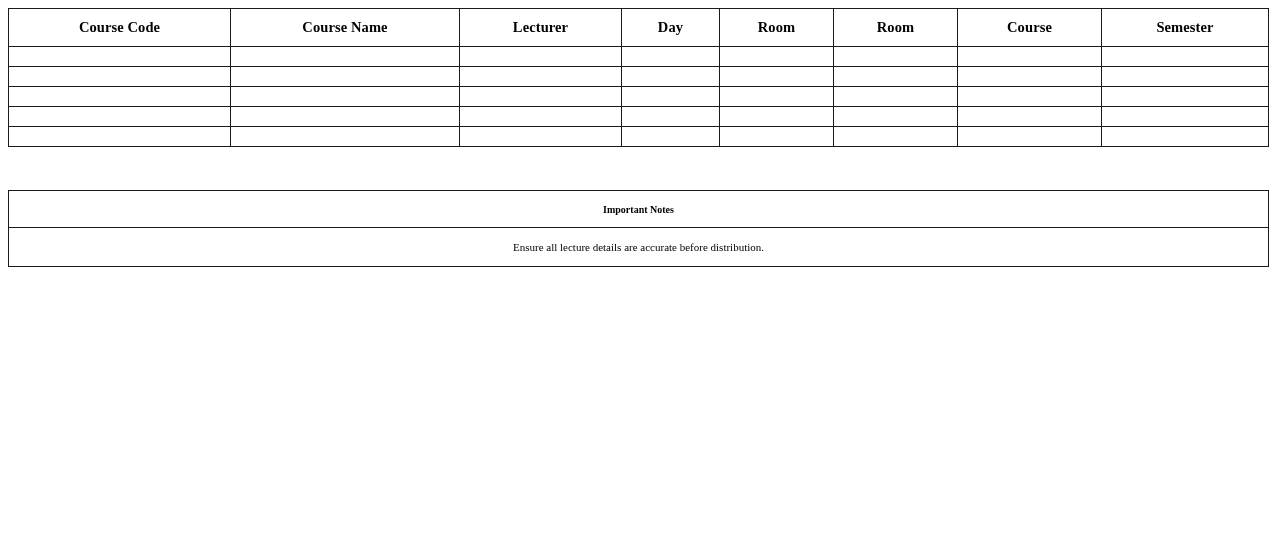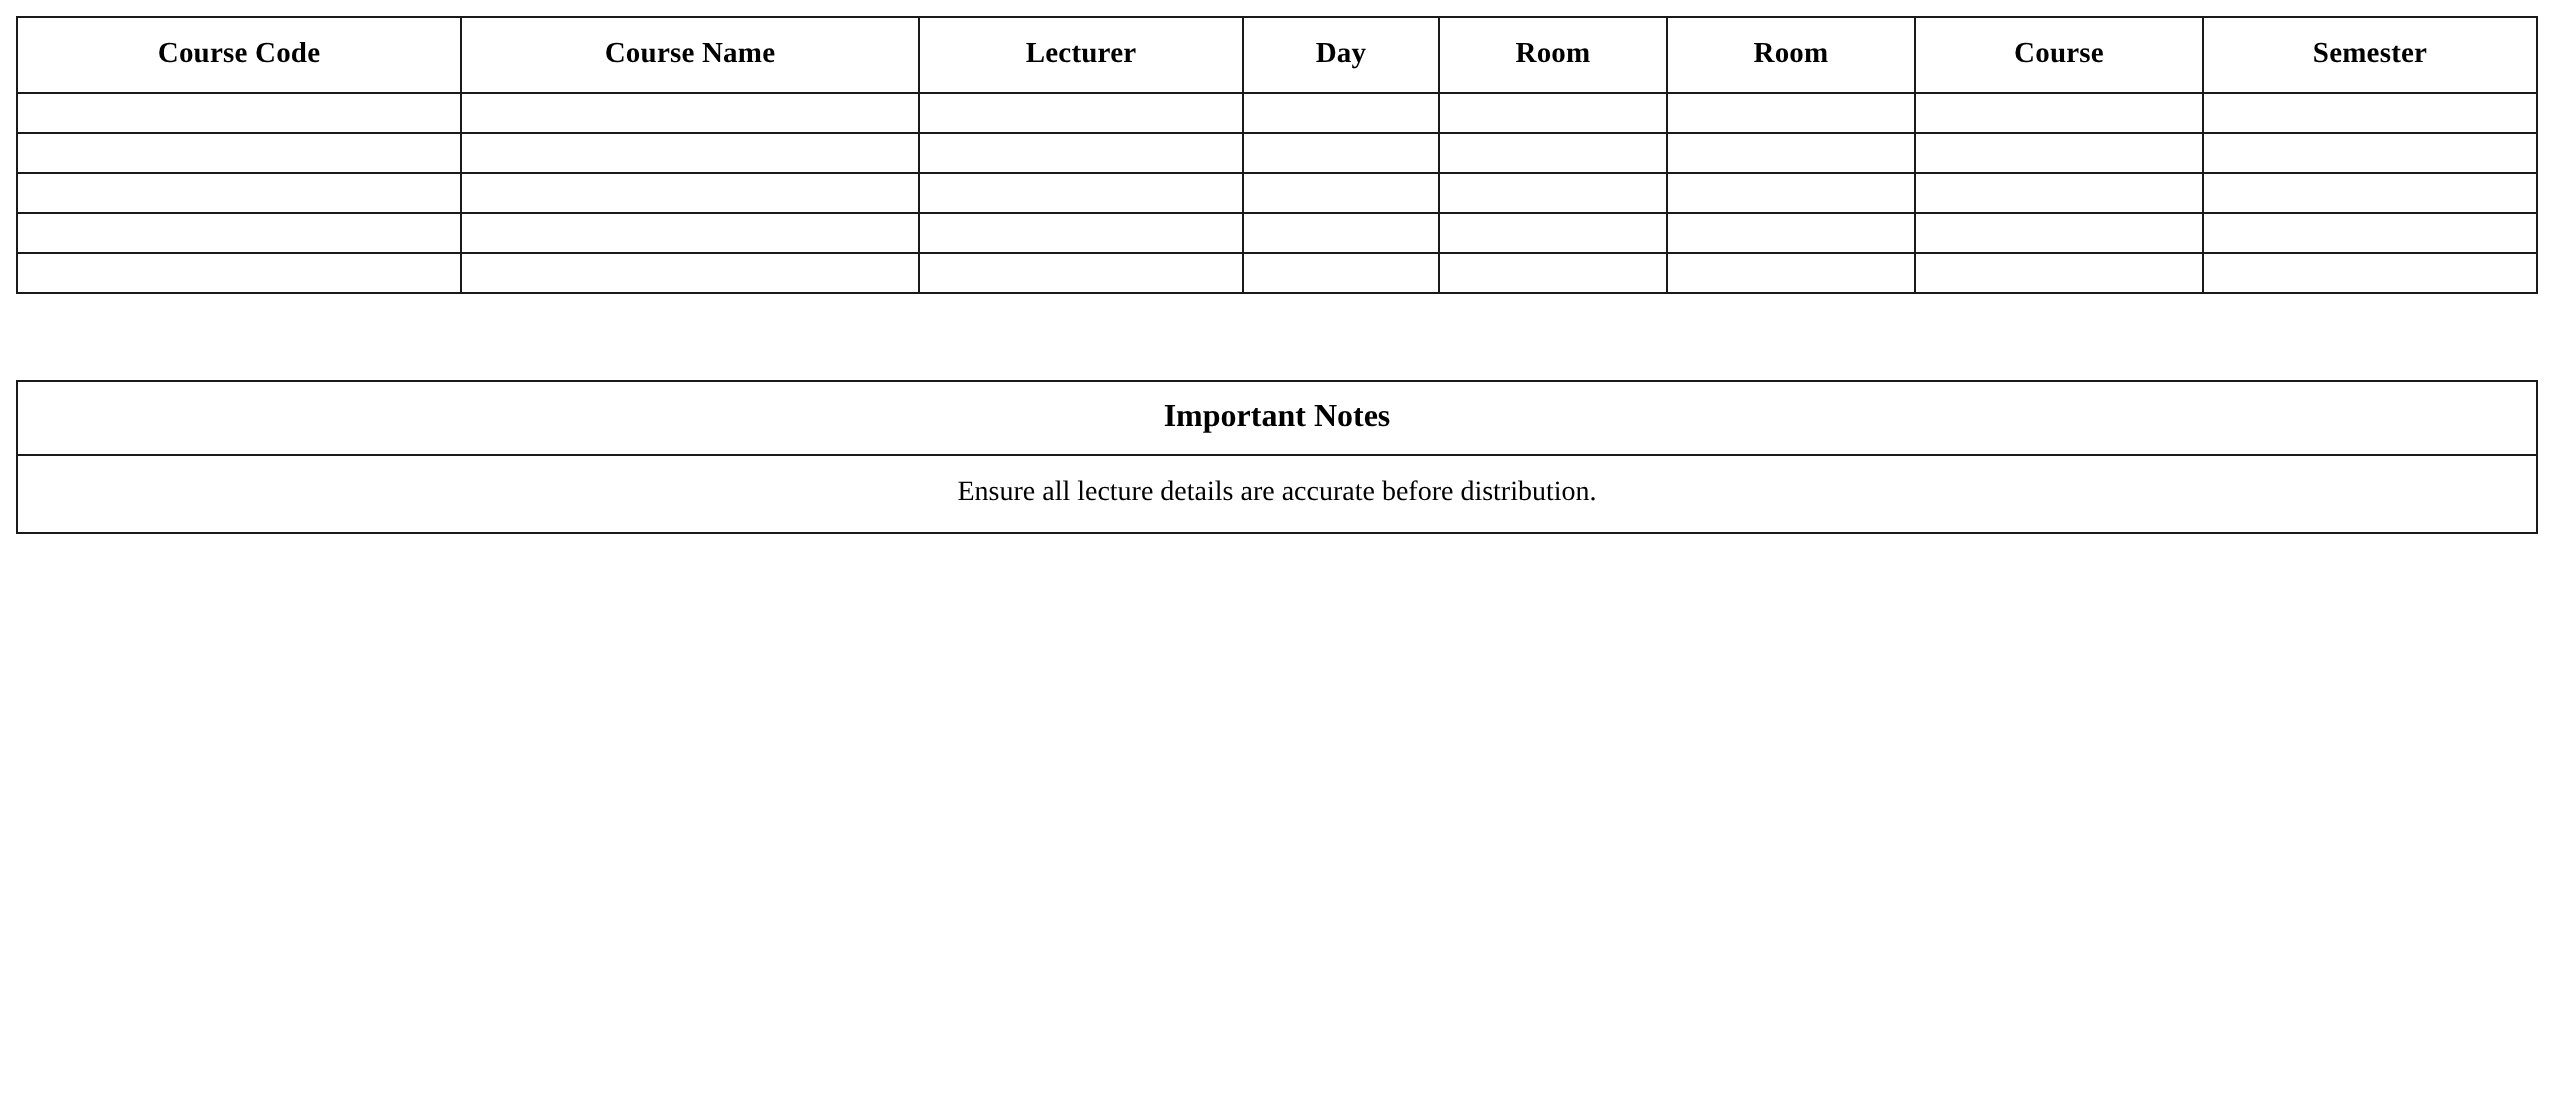--- a/index.html
+++ b/index.html
@@ -65,27 +65,27 @@
 
   
   .notes-wrap {
     position: absolute;
     left: 8px;
     top: 190px;
     width: 1261px;
   }
   .notes thead th {
     height: 36px;
-    font-size: 16px;
+    font-size: 10px;
     font-weight: bold;
     vertical-align: middle;
   }
   .notes tbody td {
     height: 38px;
-    font-size: 14px;
+    font-size: 11px;
     font-weight: normal;
     text-align: center;
     vertical-align: middle;
   }
 </style>
 </head>
 <body>
 
 <div class="page">
 

